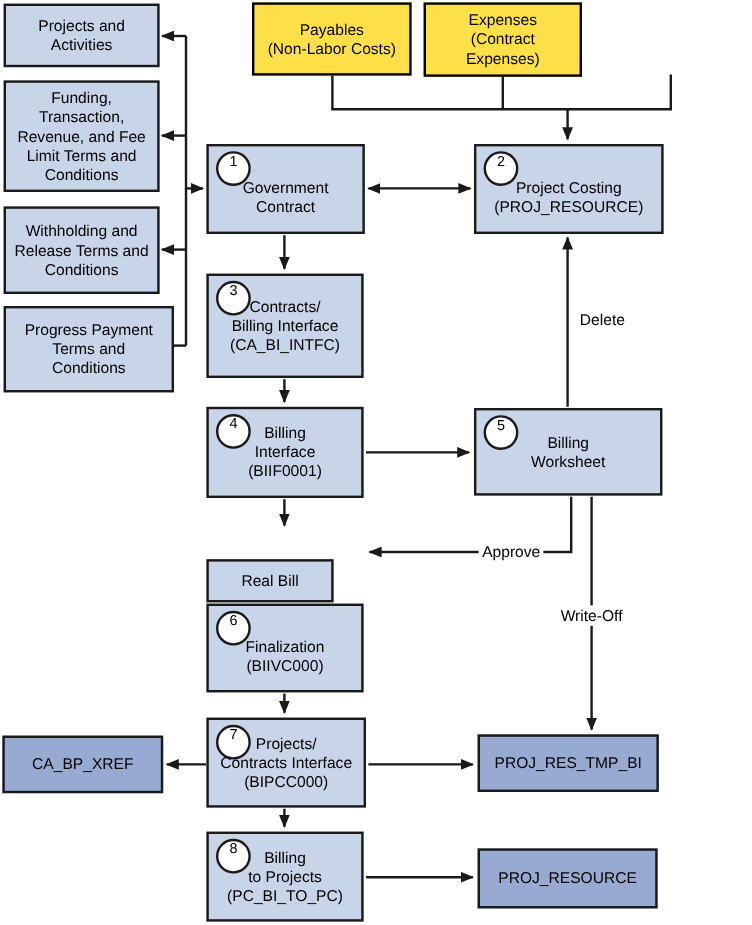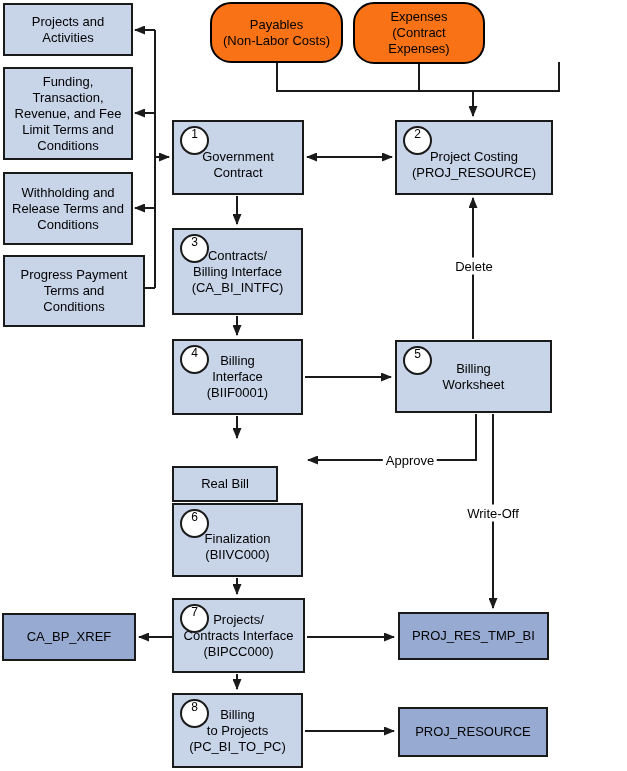--- a/index.html
+++ b/index.html
@@ -10,21 +10,21 @@
   svg.wires{position:absolute;left:0;top:0;z-index:1;}
   .box{
     position:absolute;box-sizing:border-box;z-index:2;
     border:2px solid #1a1a1a;
     display:flex;flex-direction:column;align-items:center;justify-content:center;
     text-align:center;font-size:13px;line-height:16px;
   }
   .box span{display:block;}
   .side,.step{background:#C8D5E9;}
   .rec{background:#96AAD2;justify-content:center;}
-  .src{background:#f97316;border-color:#000;border-radius:21px;}
+  .src{background:#fde047;border-color:#000;}
   .low{padding-top:14px;}
   .num{
     position:absolute;top:4px;left:6px;width:25px;height:25px;
     border:2px solid #1a1a1a;border-radius:50%;background:#fff;
     display:flex;align-items:center;justify-content:center;
     font-size:12px;line-height:12px;z-index:3;
   }
   .elabel{
     position:absolute;z-index:4;background:#fff;font-size:13px;line-height:15px;
     padding:1px 3px;transform:translate(-50%,-50%);white-space:nowrap;
@@ -151,17 +151,17 @@
   <div class="box rec" style="left:2px;top:613px;width:134px;height:48px">
     <span>CA_BP_XREF</span>
   </div>
   <div class="box rec" style="left:398px;top:612px;width:151px;height:48px">
     <span>PROJ_RES_TMP_BI</span>
   </div>
   <div class="box rec" style="left:398px;top:707px;width:150px;height:50px">
     <span>PROJ_RESOURCE</span>
   </div>
 
-  <span class="elabel" style="left:474px;top:266px">Delete</span>
-  <span class="elabel" style="left:410px;top:460px">Approve</span>
+  <span class="elabel" style="left:502px;top:266px">Delete</span>
+  <span class="elabel" style="left:426px;top:460px">Approve</span>
   <span class="elabel" style="left:493px;top:513px">Write-Off</span>
 
 </div>
 
 </body></html>

